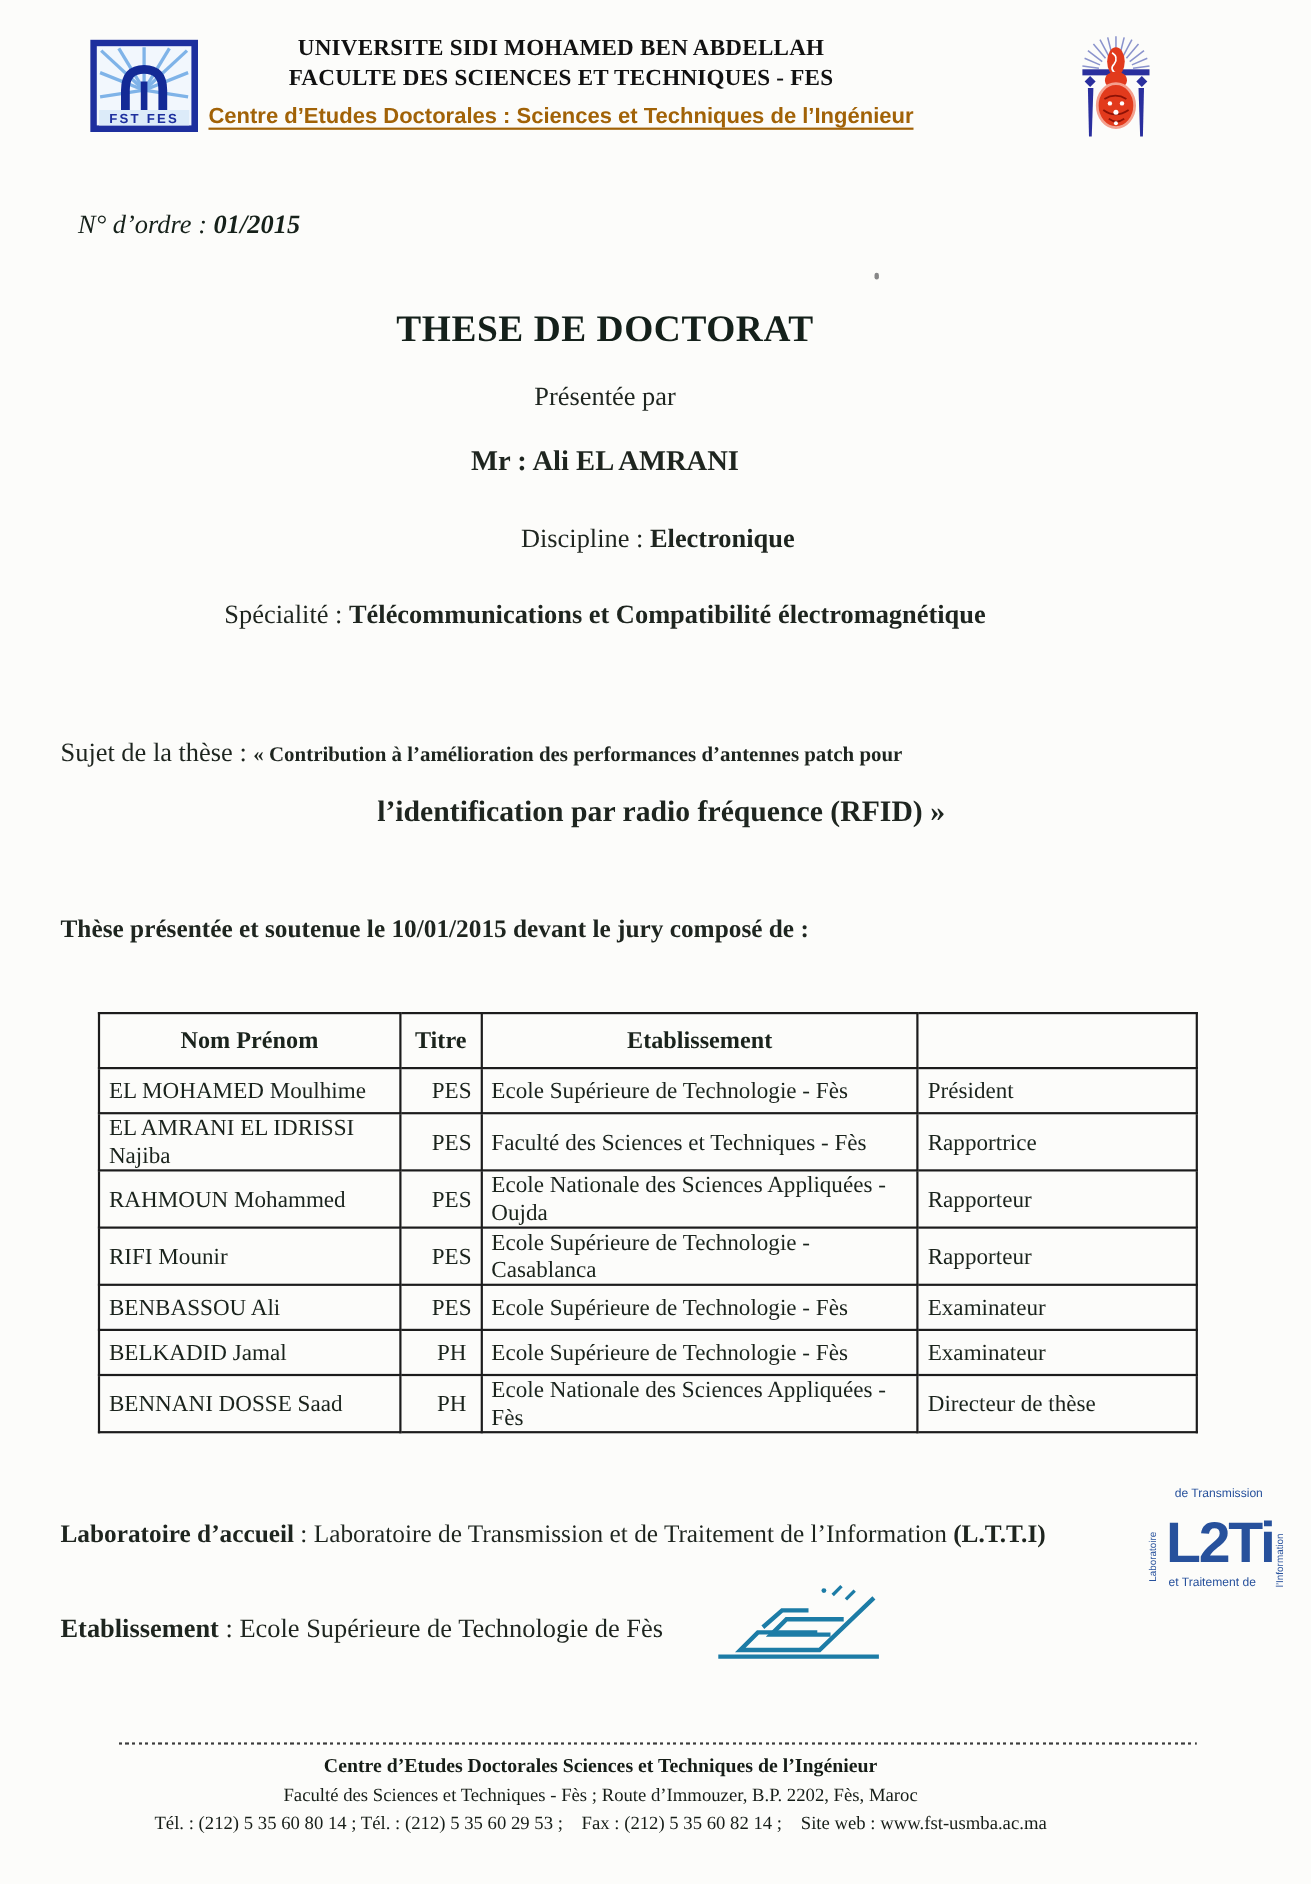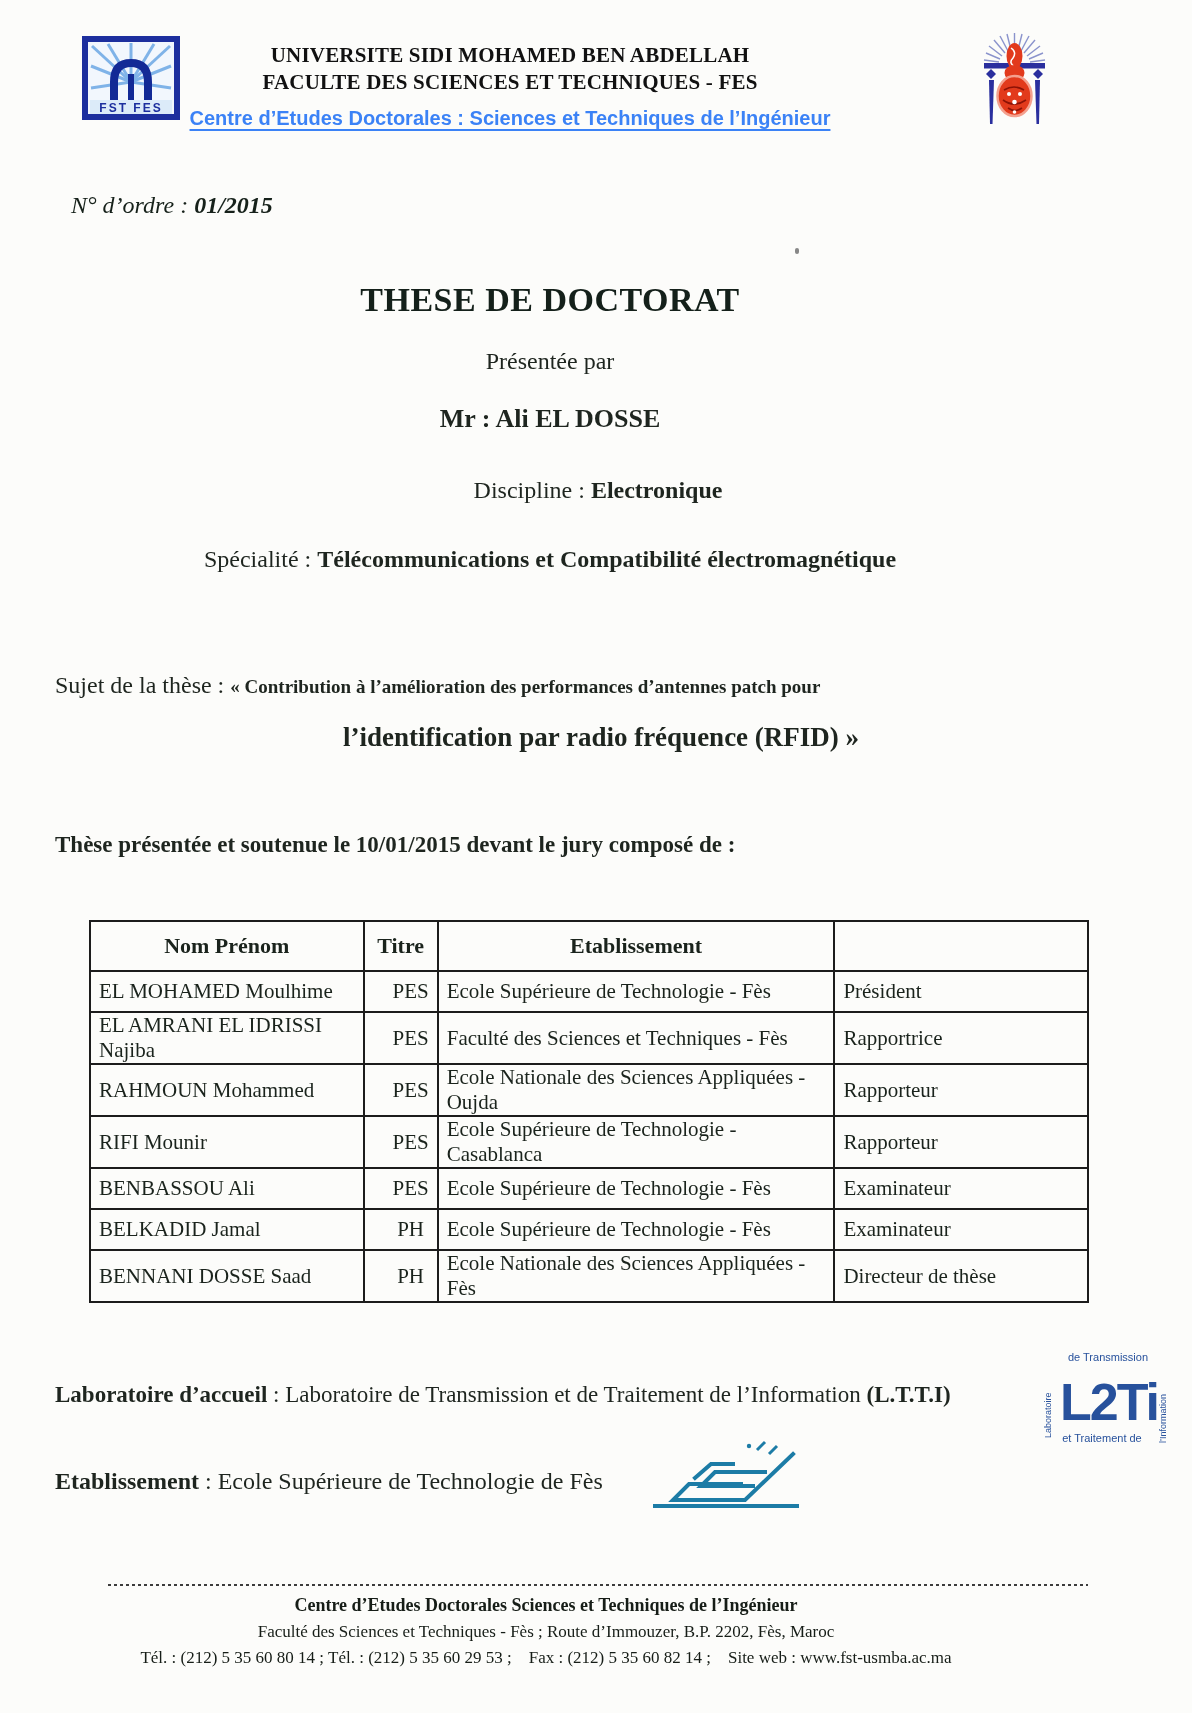--- a/index.html
+++ b/index.html
@@ -2,23 +2,23 @@
 <html><head>
 <meta charset="utf-8">
 <style>
   html,body{margin:0;padding:0;background:#d9d9d9;}
   .page{
     position:relative;width:1192px;height:1713px;margin:0 auto;
     background:#fcfcfa;color:#1e251f;
     font-family:"Liberation Serif", serif;overflow:hidden;
   }
   
-  .hdr-center{position:absolute;left:160px;top:30px;width:700px;text-align:center;margin-top:12px;}
+  .hdr-center{position:absolute;left:160px;top:30px;width:700px;text-align:center;}
   .hdr-line{font-weight:bold;color:#111;font-size:21px;line-height:27px;letter-spacing:.2px;}
-  .hdr-line3{font-weight:bold;color:#3b82f6;font-size:21px;line-height:27px;margin-top:9px;
+  .hdr-line3{font-weight:bold;color:#a16207;font-size:21px;line-height:27px;margin-top:9px;
              text-decoration:underline;text-underline-offset:4px;text-decoration-thickness:2px;
              font-family:"Liberation Sans", sans-serif;font-size:20px;}
   .logo-fst{position:absolute;left:82px;top:36px;}
   .logo-usmba{position:absolute;left:978px;top:26px;}
   
   .order{position:absolute;left:55px;top:192px;font-size:24px;font-style:italic;color:#16211a;margin-left:16px;}
   .order b{font-weight:bold;}
   .t-center{position:absolute;left:0;width:1100px;text-align:center;}
   .doc-title{top:281px;font-size:34px;font-weight:bold;letter-spacing:.5px;color:#14201a;}
   .presentee{top:348px;font-size:24px;}
@@ -127,21 +127,21 @@
       </g>
     </svg>
   </div>
 
   <div class="order"><span>N° d’ordre : </span><b>01/2015</b></div>
 
   <div class="artifact"></div>
 
   <div class="t-center doc-title">THESE DE DOCTORAT</div>
   <div class="t-center presentee">Présentée par</div>
-  <div class="t-center author">Mr : Ali EL DOSSE</div>
+  <div class="t-center author">Mr : Ali EL AMRANI</div>
   <div class="t-center discipline"><span>Discipline : </span><b>Electronique</b></div>
   <div class="t-center specialite"><span>Spécialité : </span><b>Télécommunications et Compatibilité électromagnétique</b></div>
 
   <div class="subject">
     <div><span>Sujet de la thèse : </span><span class="big">« Contribution à l’amélioration des performances d’antennes patch pour</span></div>
     <div class="subject-l2">l’identification par radio fréquence (RFID) »</div>
   </div>
 
   <div class="jury-intro">Thèse présentée et soutenue le 10/01/2015 devant le jury composé de :</div>
 

